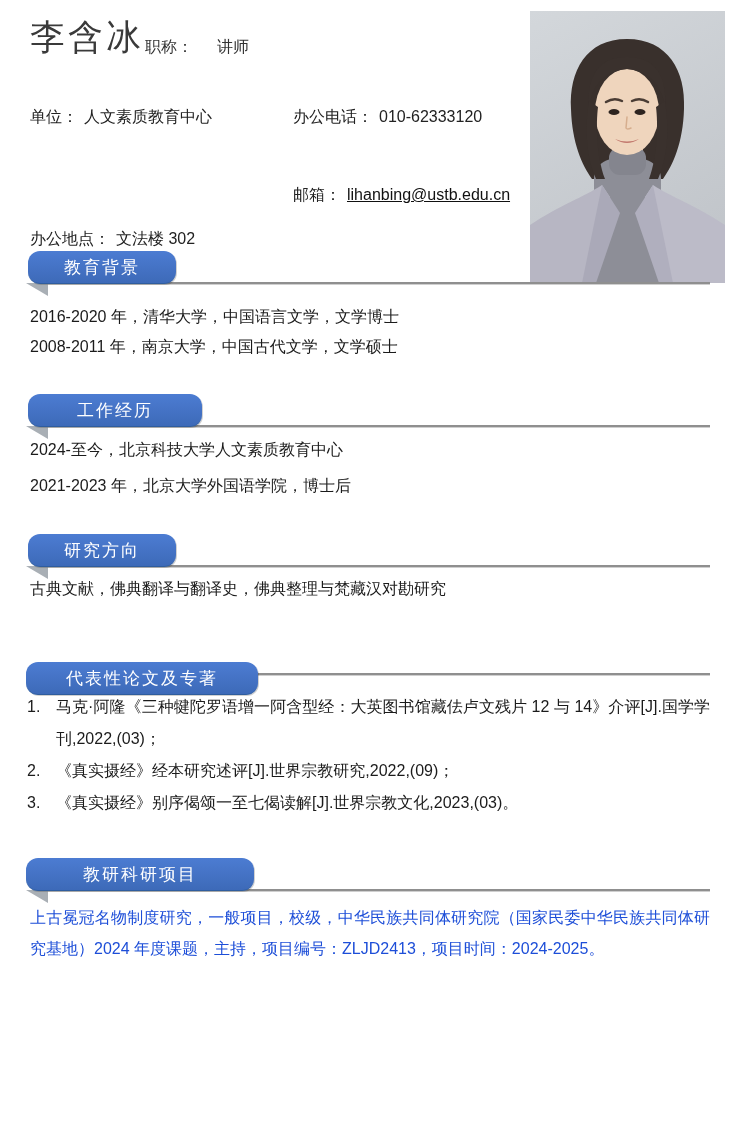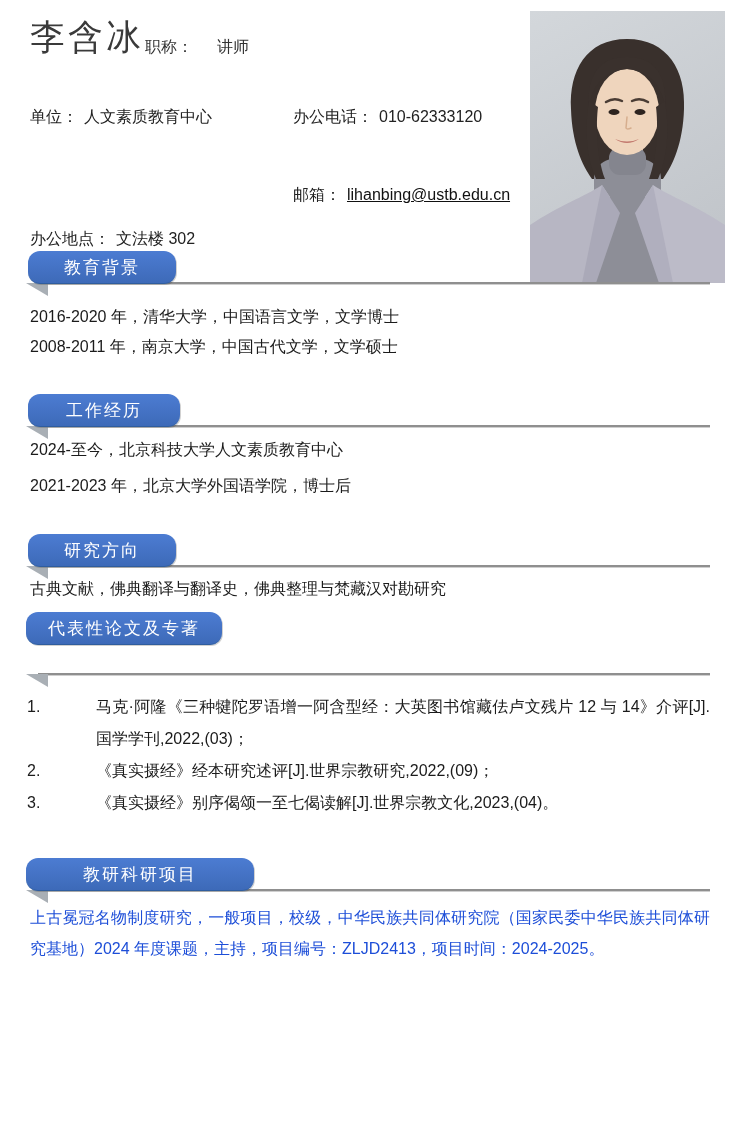--- a/index.html
+++ b/index.html
@@ -31,21 +31,21 @@
     display:flex;align-items:center;justify-content:center;
     color:#ffffff;font-size:17px;letter-spacing:2px;
     box-shadow:1px 1px 0 rgba(0,0,0,0.18);
   }
   
   .bodyline{font-size:16px;color:#1b1b1b;white-space:nowrap;}
   .para{font-size:16px;color:#1d4ed8;text-align:justify;line-height:31px;}
   .publist{left:27px;top:691px;width:683px;}
   .pubitem{display:flex;align-items:flex-start;font-size:16px;line-height:32px;}
   .pubnum{width:29px;flex:0 0 29px;}
-  .pubtext{flex:1 1 auto;text-align:justify;margin-left:40px;}
+  .pubtext{flex:1 1 auto;text-align:justify;}
 </style>
 </head>
 <body>
 
 <div class="page">
 
   <div class="abs name">李含冰</div>
   <div class="abs job">
     <span class="lab">职称：</span><span>讲师</span>
   </div>
@@ -103,50 +103,50 @@
   <div class="abs rule" style="left:38px;top:282px;width:672px;"></div>
   <div class="abs fold" style="left:26px;top:283px;"></div>
   <div class="abs hbox" style="left:28px;top:251px;width:148px;">
     <span>教育背景</span>
   </div>
   <div class="abs bodyline" style="left:30px;top:307px;">2016-2020 年，清华大学，中国语言文学，文学博士</div>
   <div class="abs bodyline" style="left:30px;top:337px;">2008-2011 年，南京大学，中国古代文学，文学硕士</div>
 
   <div class="abs rule" style="left:38px;top:425px;width:672px;"></div>
   <div class="abs fold" style="left:26px;top:426px;"></div>
-  <div class="abs hbox" style="left:28px;top:394px;width:152px;">
+  <div class="abs hbox" style="left:28px;top:394px;width:174px;">
     <span>工作经历</span>
   </div>
   <div class="abs bodyline" style="left:30px;top:440px;">2024-至今，北京科技大学人文素质教育中心</div>
   <div class="abs bodyline" style="left:30px;top:476px;">2021-2023 年，北京大学外国语学院，博士后</div>
 
   <div class="abs rule" style="left:38px;top:565px;width:672px;"></div>
   <div class="abs fold" style="left:26px;top:566px;"></div>
   <div class="abs hbox" style="left:28px;top:534px;width:148px;">
     <span>研究方向</span>
   </div>
   <div class="abs bodyline" style="left:30px;top:579px;">古典文献，佛典翻译与翻译史，佛典整理与梵藏汉对勘研究</div>
 
   <div class="abs rule" style="left:38px;top:673px;width:672px;"></div>
   <div class="abs fold" style="left:26px;top:674px;"></div>
-  <div class="abs hbox" style="left:26px;top:612px;width:196px;">
+  <div class="abs hbox" style="left:26px;top:662px;width:232px;">
     <span>代表性论文及专著</span>
   </div>
   <div class="abs publist">
     <div class="pubitem">
       <span class="pubnum">1.</span>
       <span class="pubtext">马克·阿隆《三种犍陀罗语增一阿含型经：大英图书馆藏佉卢文残片 12 与 14》介评[J].国学学刊,2022,(03)；</span>
     </div>
     <div class="pubitem">
       <span class="pubnum">2.</span>
       <span class="pubtext">《真实摄经》经本研究述评[J].世界宗教研究,2022,(09)；</span>
     </div>
     <div class="pubitem">
       <span class="pubnum">3.</span>
-      <span class="pubtext">《真实摄经》别序偈颂一至七偈读解[J].世界宗教文化,2023,(04)。</span>
+      <span class="pubtext">《真实摄经》别序偈颂一至七偈读解[J].世界宗教文化,2023,(03)。</span>
     </div>
   </div>
 
   <div class="abs rule" style="left:38px;top:889px;width:672px;"></div>
   <div class="abs fold" style="left:26px;top:890px;"></div>
   <div class="abs hbox" style="left:26px;top:858px;width:228px;">
     <span>教研科研项目</span>
   </div>
   <div class="abs para" style="left:30px;top:902px;width:680px;">上古冕冠名物制度研究，一般项目，校级，中华民族共同体研究院（国家民委中华民族共同体研究基地）2024 年度课题，主持，项目编号：ZLJD2413，项目时间：2024-2025。</div>
 

